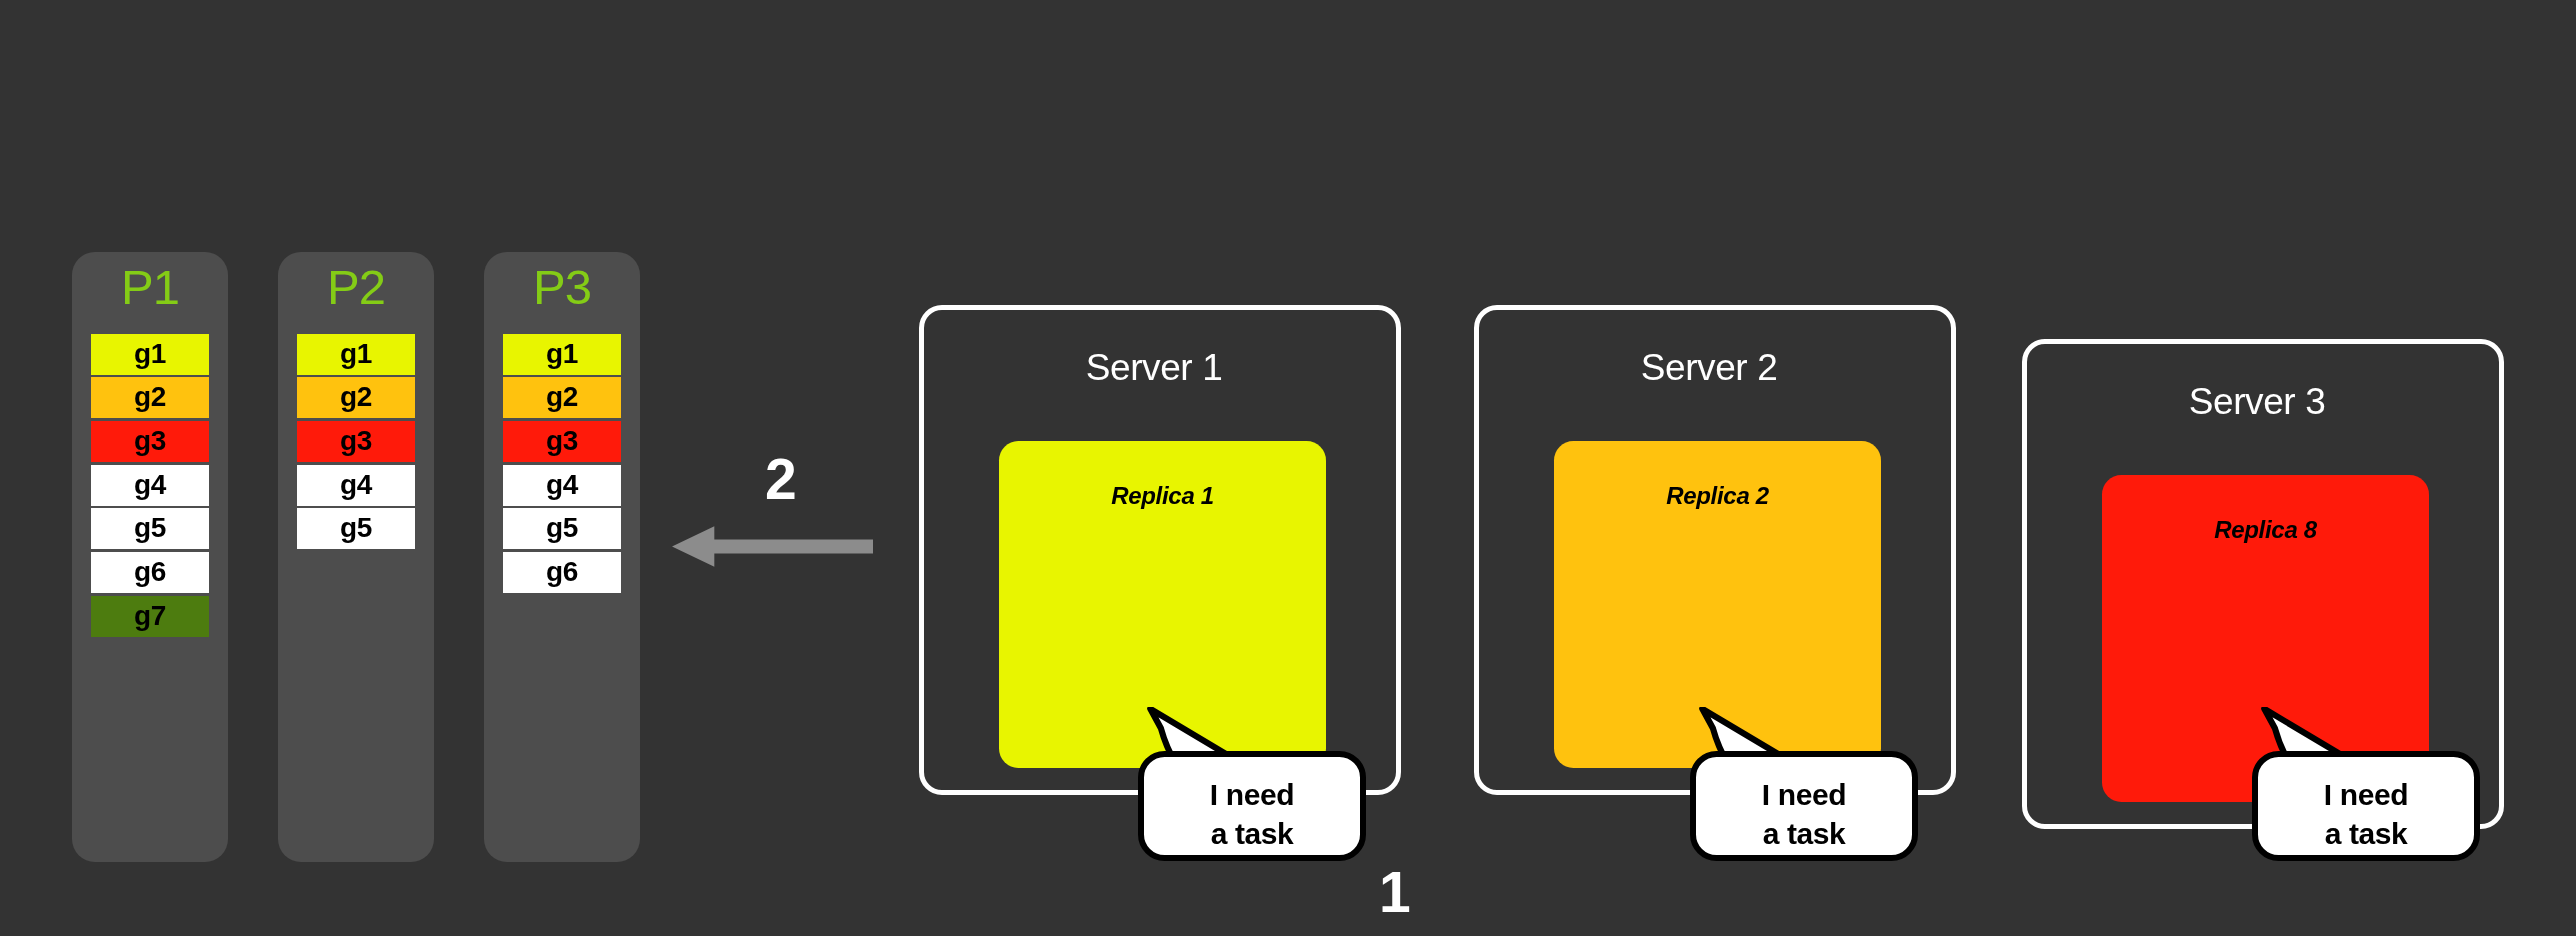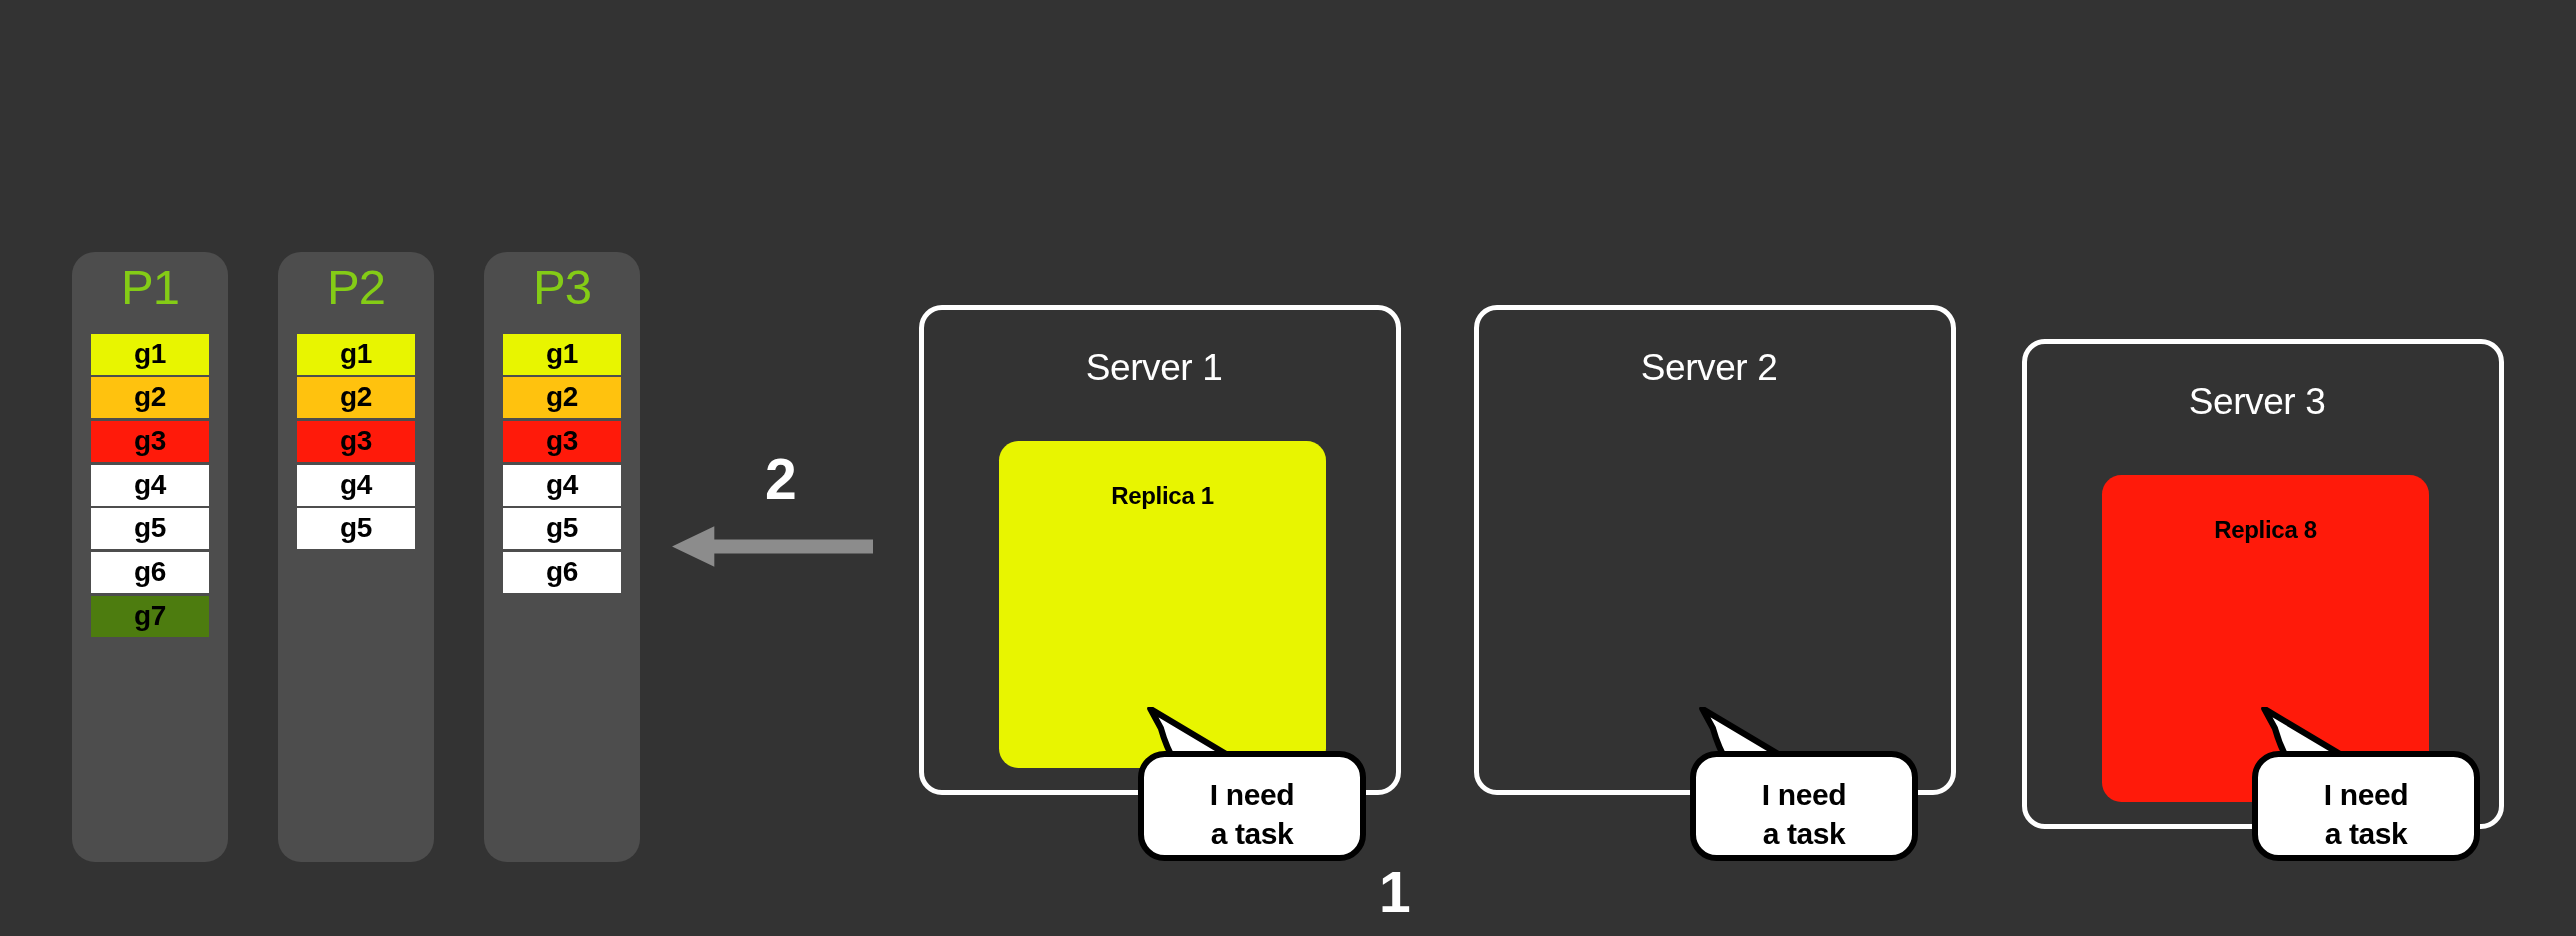--- a/index.html
+++ b/index.html
@@ -127,20 +127,21 @@
     position: absolute;
     left: 0;
     right: 0;
     top: 41px;
     text-align: center;
     color: #000000;
     font-size: 24px;
     font-weight: bold;
     letter-spacing: -0.3px;
     user-select: none;
+    font-style: italic;
   }
 
   
   .bubble {
     position: absolute;
     width: 228px;
     height: 124px;
   }
   #bubble-1 { left: 1138px; top: 751px; }
   #bubble-2 { left: 1690px; top: 751px; }
@@ -243,20 +244,23 @@
 
 <div class="server" id="server-1">
   <div class="server-title">Server 1</div>
   <div class="replica" style="background-color: rgb(232, 245, 0);">
     <div class="replica-label">Replica 1</div>
   </div>
 </div>
 
 <div class="server" id="server-2">
   <div class="server-title">Server 2</div>
+  <div class="replica" style="background-color: rgb(255, 194, 14);">
+    <div class="replica-label">Replica 2</div>
+  </div>
 </div>
 
 <div class="server" id="server-3">
   <div class="server-title">Server 3</div>
   <div class="replica" style="background-color: rgb(255, 26, 10);">
     <div class="replica-label">Replica 8</div>
   </div>
 </div>
 
 <div class="bubble" id="bubble-1">

